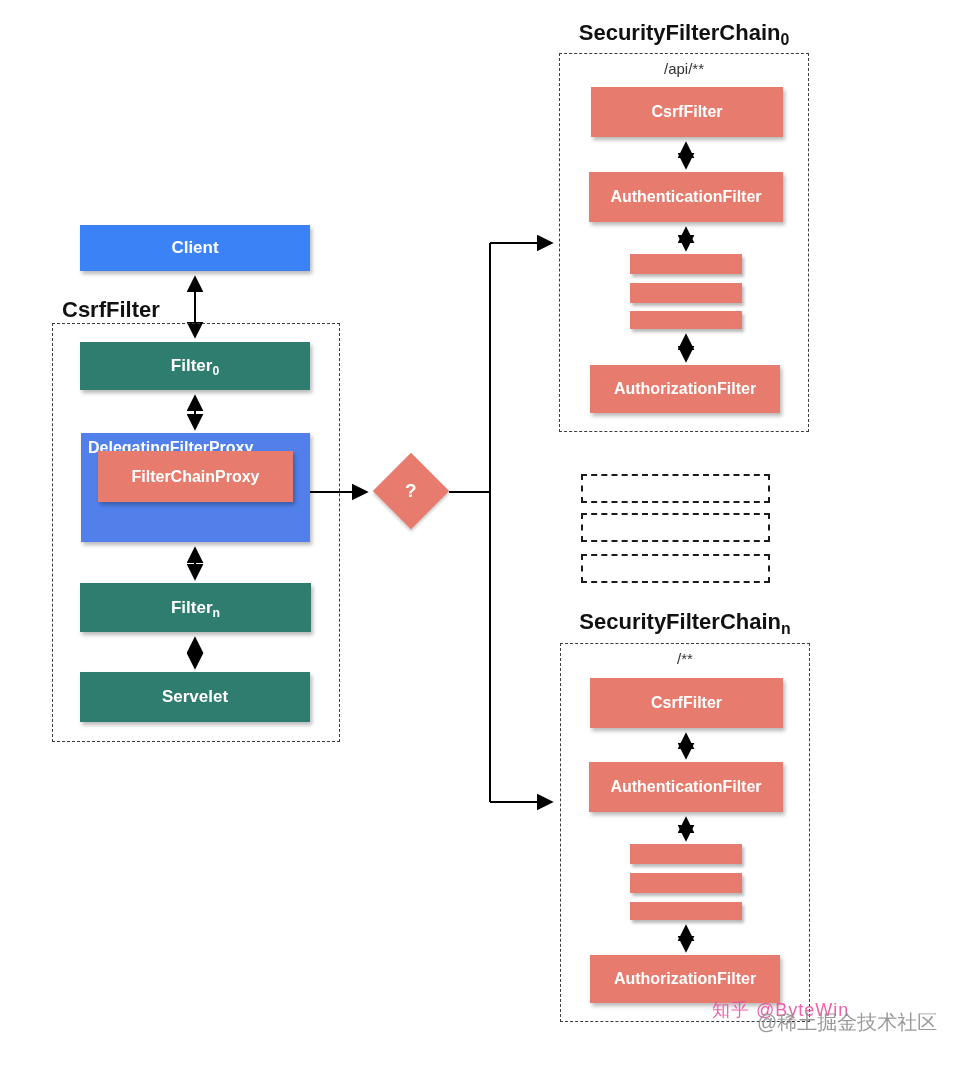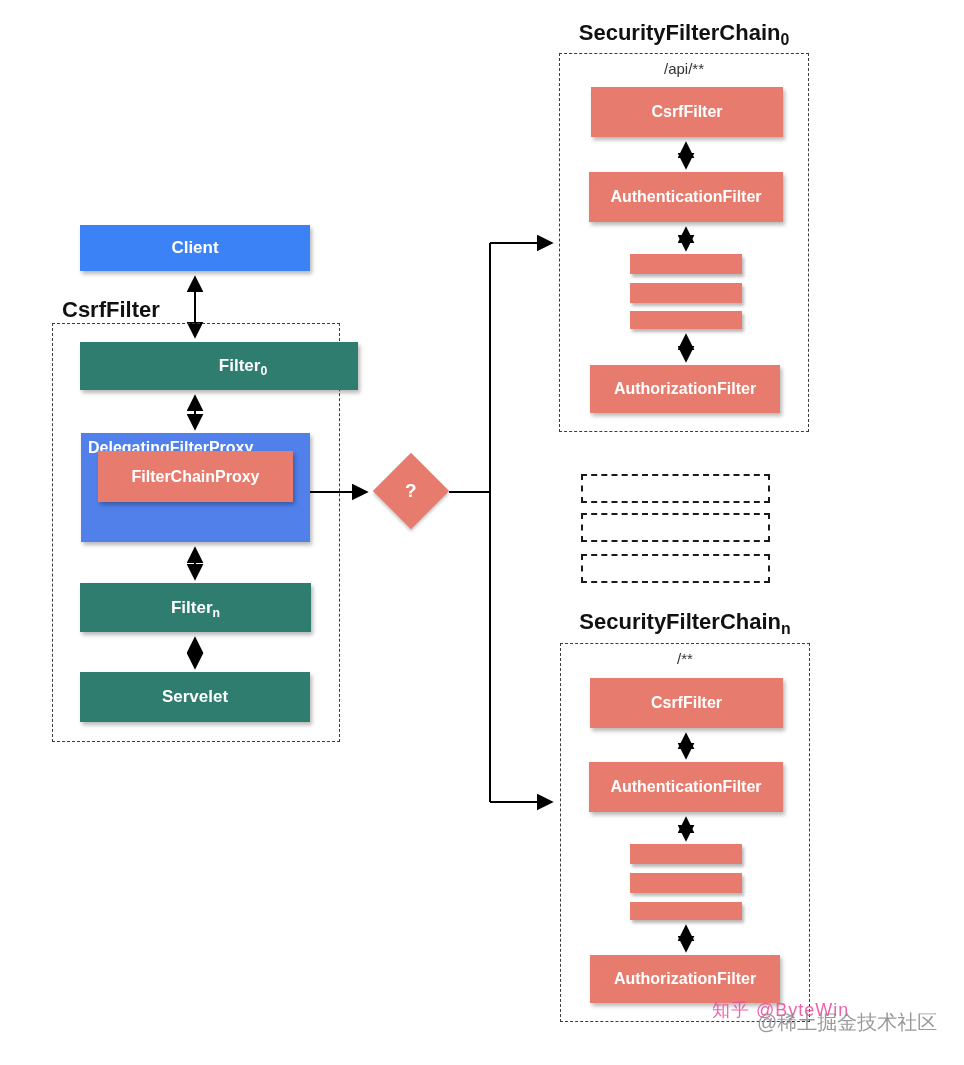--- a/index.html
+++ b/index.html
@@ -69,21 +69,21 @@
   </svg>
 
   <div class="box dark-teal" style="left:80px;top:225px;width:230px;height:46px;">
     <span>Client</span>
   </div>
 
   <div class="group-title" style="left:62px;top:297px;">CsrfFilter</div>
 
   <div class="dashed-group" style="left:52px;top:323px;width:288px;height:419px;"></div>
 
-  <div class="box teal" style="left:80px;top:342px;width:230px;height:48px;padding-left:48px;">
+  <div class="box teal" style="left:80px;top:342px;width:230px;height:48px;">
     <span><span>Filter</span><sub>0</sub></span>
   </div>
 
   <div class="box blue" style="left:81px;top:433px;width:229px;height:109px;">
     <span>DelegatingFilterProxy</span>
   </div>
 
   <div class="box salmon fcp" style="left:98px;top:451px;width:195px;height:51px;">
     <span>FilterChainProxy</span>
   </div>

